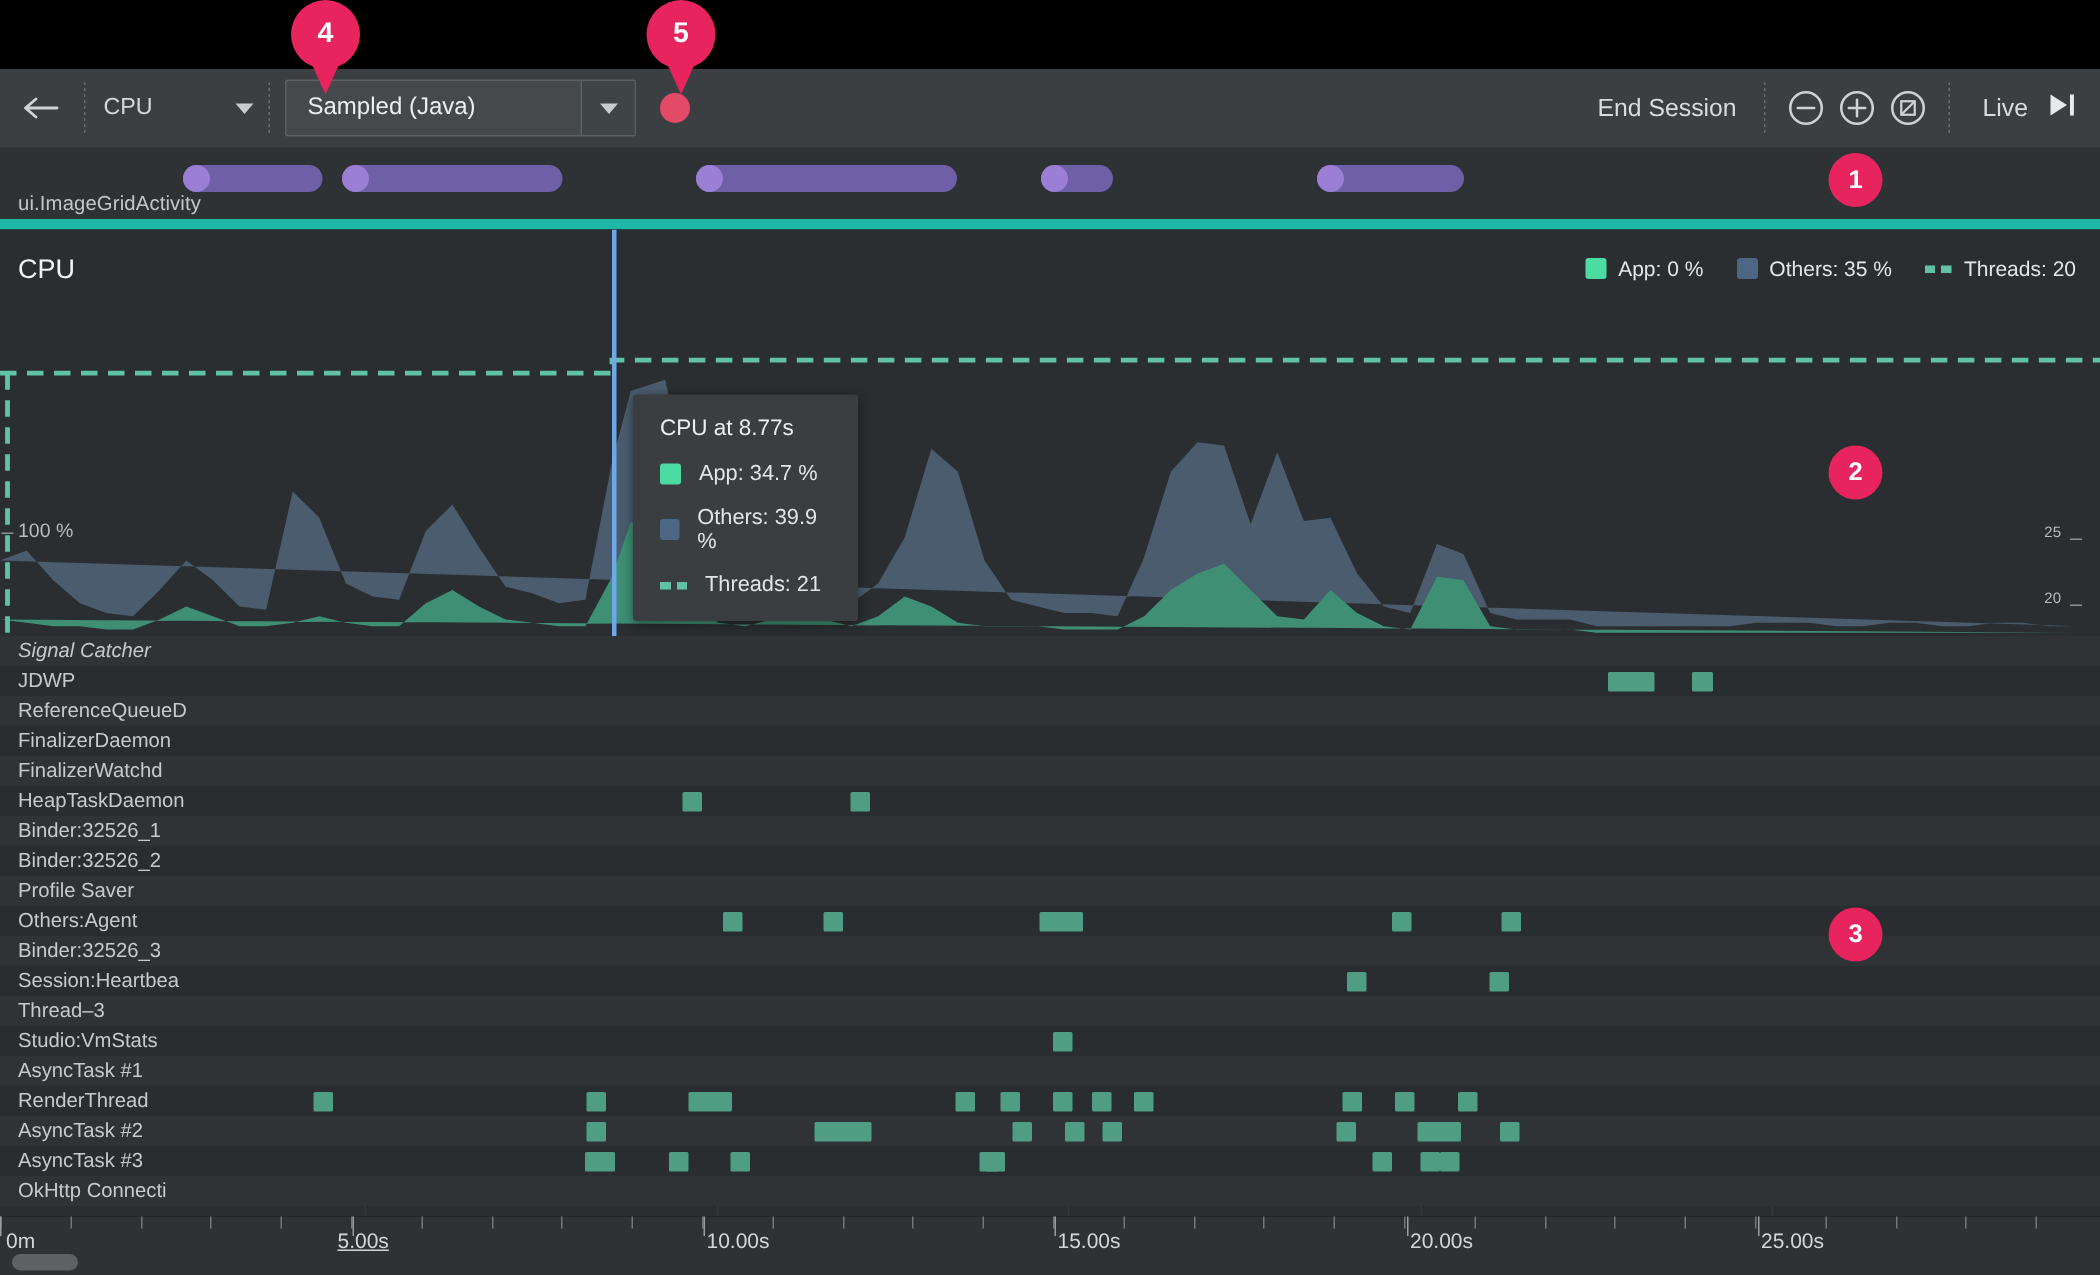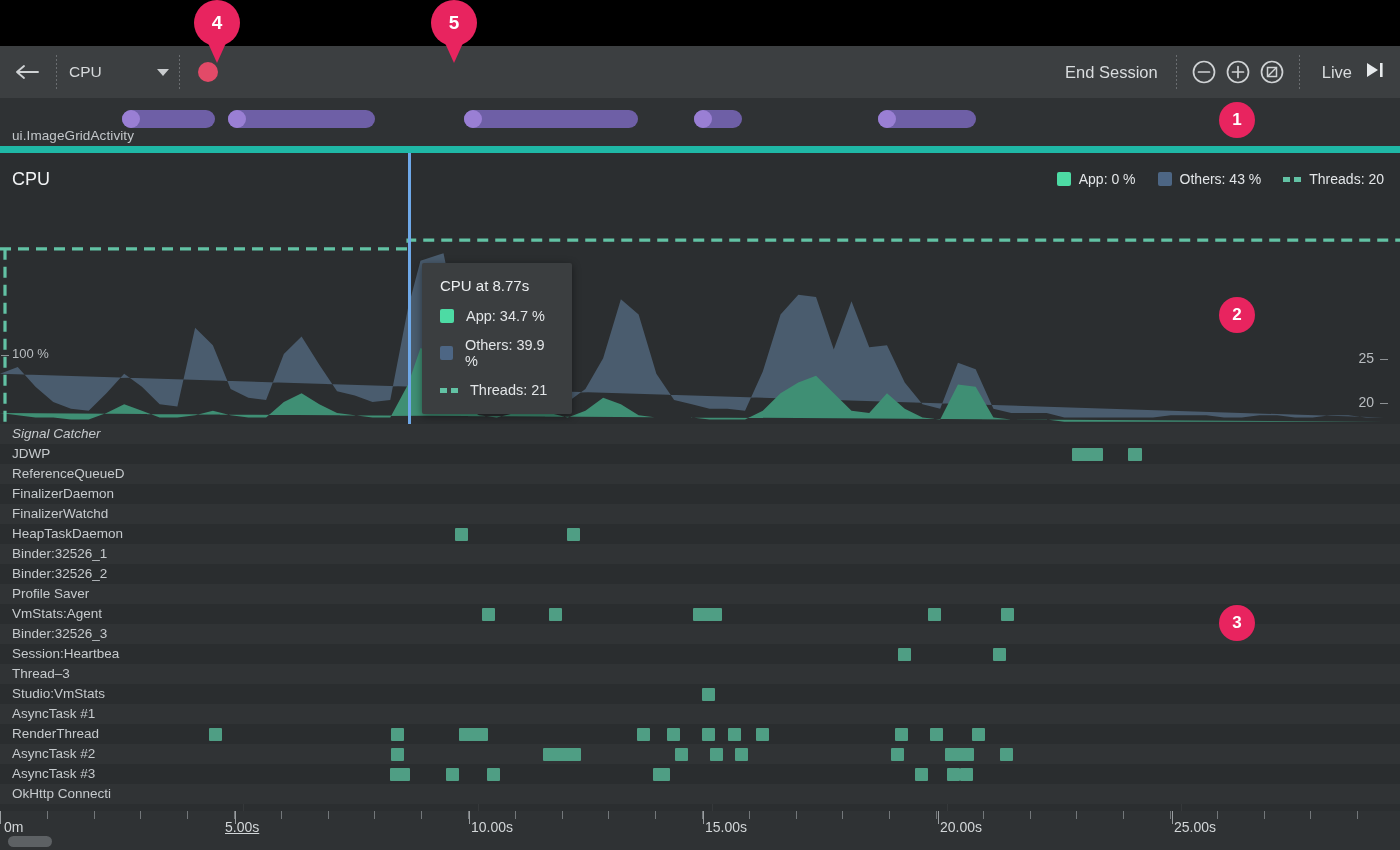--- a/index.html
+++ b/index.html
@@ -96,21 +96,21 @@
     position:absolute; left:0; top:153px; width:1400px; height:271px;
     background:#2b2e30; overflow:hidden;
   }
   .cpu-title {
     position:absolute; left:12px; top:16px; color:#f1f3f4; font-size:18px;
   }
   .axis-left-100 { position:absolute; left:12px; top:193px; color:#b9bdc0; font-size:13px; }
   .axis-left-100::before{
     content:""; position:absolute; left:-11px; top:9px; width:8px; height:1px; background:#8d9194;
   }
-  .axis-right { position:absolute; right:26px; color:#b9bdc0; font-size:14px; text-align:right; }
+  .axis-right { position:absolute; right:26px; color:#b9bdc0; font-size:10px; text-align:right; }
   .axis-right::after{
     content:""; position:absolute; right:-14px; top:9px; width:8px; height:1px; background:#8d9194;
   }
 
   .legend {
     position:absolute; right:16px; top:18px; display:flex; align-items:center; gap:22px;
     color:#e3e6e8; font-size:14px;
   }
   .legend .item { display:flex; align-items:center; gap:8px; white-space:nowrap; }
   .sw { width:14px; height:14px; border-radius:2px; display:inline-block; }
@@ -198,20 +198,26 @@
 
     <div class="vdots"></div>
 
     <div class="combo-plain">
       <span class="lbl">CPU</span>
       <span class="caret"></span>
     </div>
 
     <div class="vdots"></div>
 
+    <div class="combo-box">
+      <div class="txt">Sampled (Java)</div>
+      <div class="arrowbtn">
+        <span class="caret"></span>
+      </div>
+    </div>
 
     <div class="rec-dot"></div>
 
     <div class="tb-spacer"></div>
 
     <div class="end-session">End Session</div>
 
     <div class="vdots"></div>
 
     <div class="zoom-group">
@@ -269,21 +275,21 @@
 
     <div class="cpu-title">CPU</div>
 
     <div class="legend">
       <div class="item">
         <span class="sw" style="background:#4ddba4"></span>
         <span>App: 0 %</span>
       </div>
       <div class="item">
         <span class="sw" style="background:#4d6684"></span>
-        <span>Others: 43 %</span>
+        <span>Others: 35 %</span>
       </div>
       <div class="item">
         <span class="sw-dash"></span>
         <span>Threads: 20</span>
       </div>
     </div>
 
     <div class="axis-left-100">100 %</div>
 
     <div class="axis-right" style="top:197px">25</div>
@@ -350,21 +356,21 @@
       </div>
       <div class="trow" style="top: 140px; background: rgb(42, 45, 47); text-decoration: underline;">
         <div class="nm">Binder:32526_2</div>
         <div class="track"></div>
       </div>
       <div class="trow" style="top: 160px; background: rgb(48, 51, 53);">
         <div class="nm">Profile Saver</div>
         <div class="track"></div>
       </div>
       <div class="trow" style="top: 180px; background: rgb(42, 45, 47);">
-        <div class="nm">VmStats:Agent</div>
+        <div class="nm">Others:Agent</div>
         <div class="track">
           <div class="blk" style="left: 285px; width: 13px;"></div>
           <div class="blk" style="left: 352px; width: 13px;"></div>
           <div class="blk" style="left: 496px; width: 29px;"></div>
           <div class="blk" style="left: 731px; width: 13px;"></div>
           <div class="blk" style="left: 804px; width: 13px;"></div>
         </div>
       </div>
       <div class="trow" style="top: 200px; background: rgb(48, 51, 53);">
         <div class="nm">Binder:32526_3</div>

